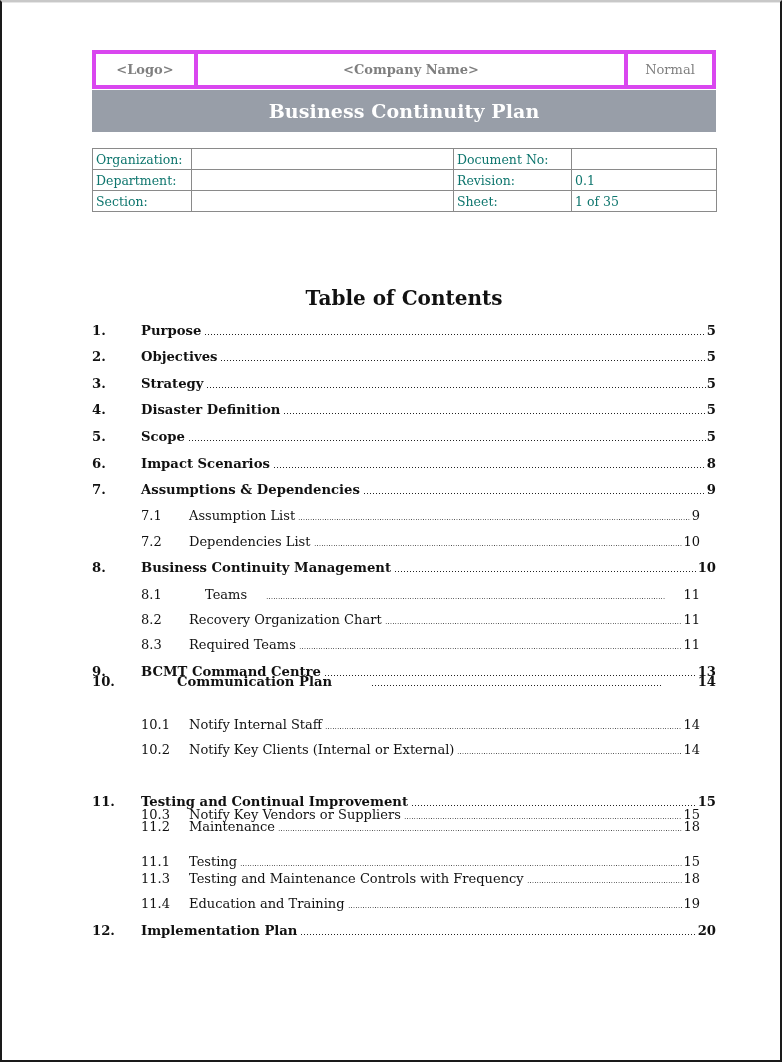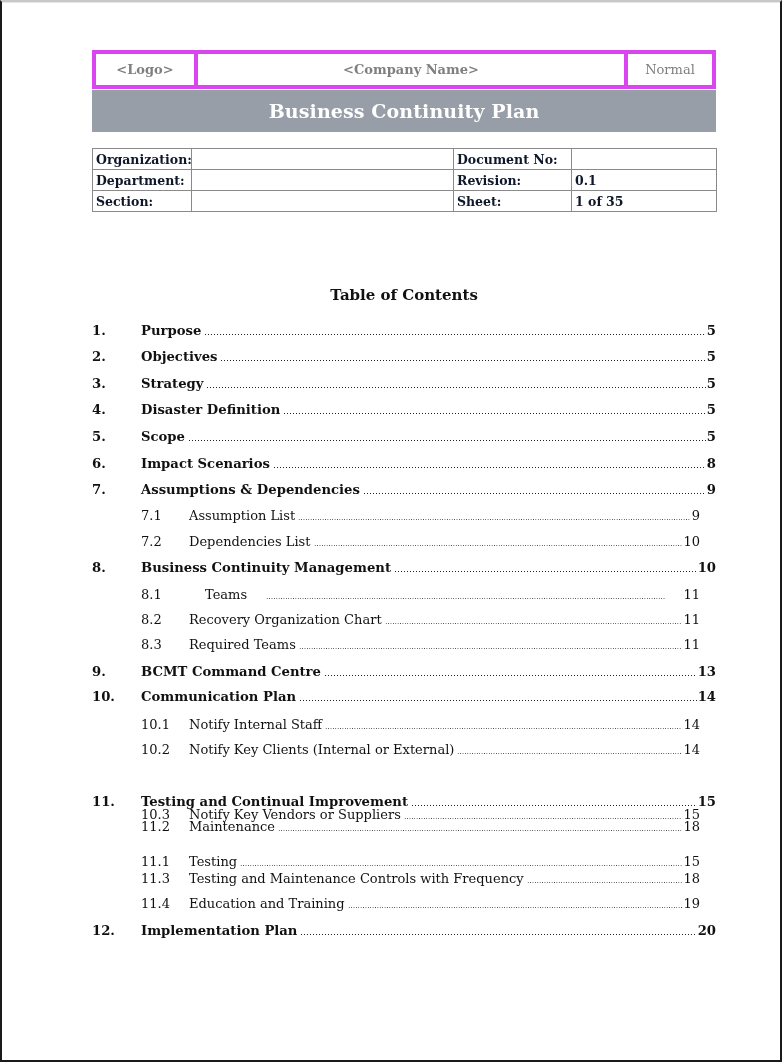--- a/index.html
+++ b/index.html
@@ -71,40 +71,40 @@
       position: absolute;
       left: 92px; top: 148px;
       width: 624px;
       border-collapse: collapse;
       table-layout: fixed;
     }
     .meta-table td {
       border: 1px solid #8a8a8a;
       height: 20px;
       padding: 0 3px;
-      color: #0f172a;
-      font-weight: bold;
+      color: #0f766e;
+      font-weight: normal;
       font-size: 12.5px;
       vertical-align: middle;
       white-space: nowrap;
       overflow: hidden;
     }
     .meta-table col.c1 { width: 99px; }
     .meta-table col.c2 { width: 262px; }
     .meta-table col.c3 { width: 118px; }
     .meta-table col.c4 { width: 145px; }
 
     
     .toc-title {
       position: absolute;
       left: 92px; top: 286px;
       width: 624px;
       text-align: center;
       font-weight: bold;
-      font-size: 15px;
+      font-size: 20px;
       color: #111111;
     }
     .toc {
       position: absolute;
       left: 92px; top: 0;
       width: 624px;
     }
     .toc-row {
       position: absolute;
       left: 0;
@@ -281,21 +281,21 @@
       <span class="toc-label">Required Teams</span>
       <span class="toc-leader"></span>
       <span class="toc-page">11</span>
     </div>
     <div class="toc-row lvl1" style="top: 663px;">
       <span class="toc-num">9.</span>
       <span class="toc-label">BCMT Command Centre</span>
       <span class="toc-leader"></span>
       <span class="toc-page">13</span>
     </div>
-    <div class="toc-row lvl1" style="top: 688px;">
+    <div class="toc-row lvl1" style="top: 673px; gap: 36px;">
       <span class="toc-num">10.</span>
       <span class="toc-label">Communication Plan</span>
       <span class="toc-leader"></span>
       <span class="toc-page">14</span>
     </div>
     <div class="toc-row lvl2" style="top: 716px;">
       <span class="toc-num">10.1</span>
       <span class="toc-label">Notify Internal Staff</span>
       <span class="toc-leader"></span>
       <span class="toc-page">14</span>

